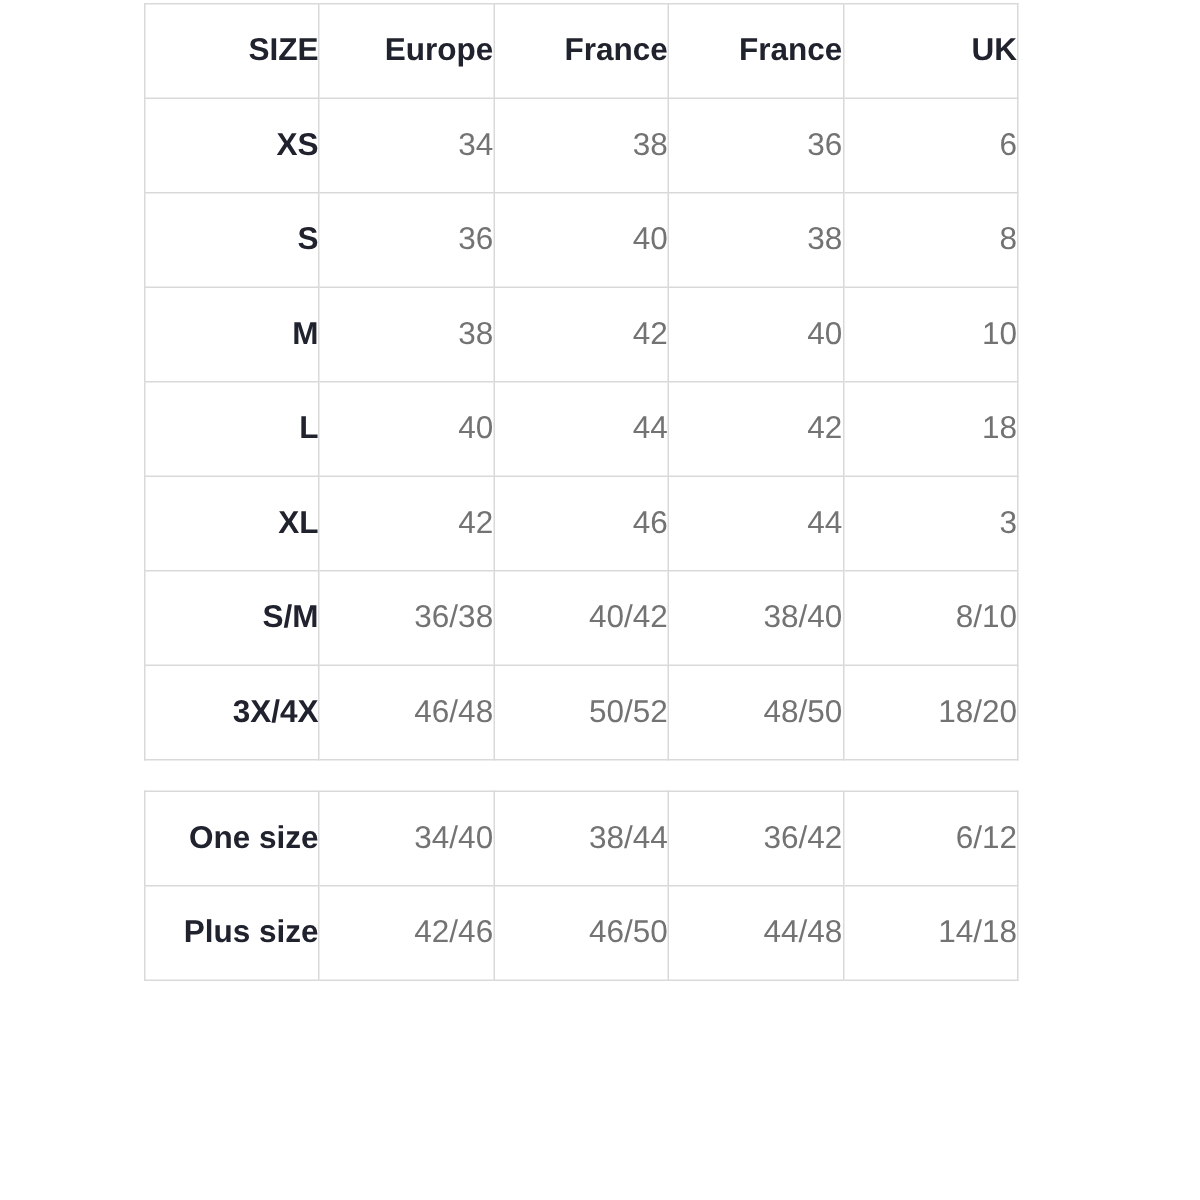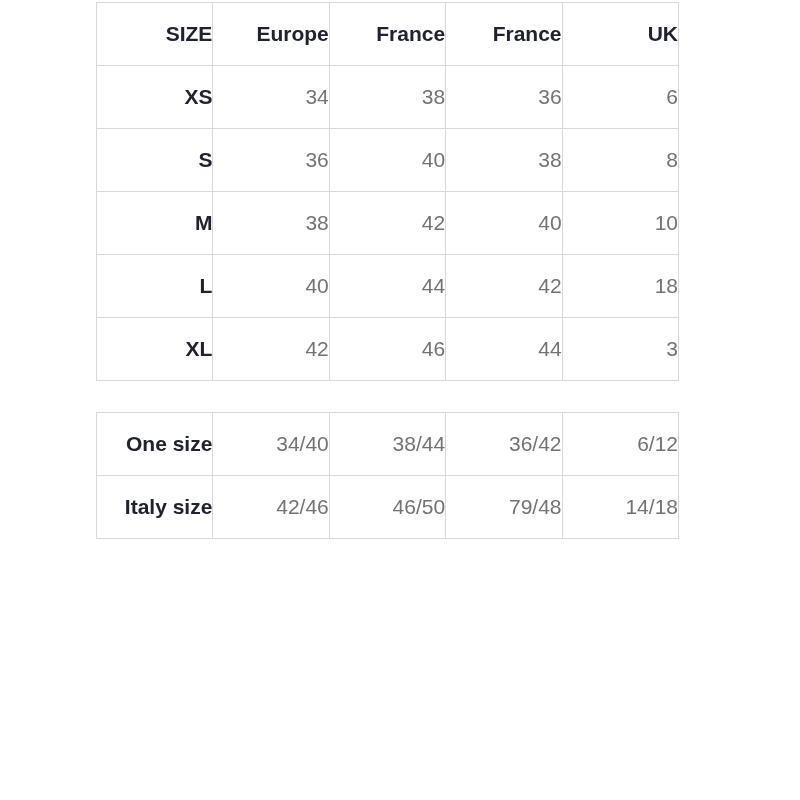--- a/index.html
+++ b/index.html
@@ -34,21 +34,21 @@
   table.size-table thead th,
   table.size-table tbody th {
     font-weight: bold;
     color: #20232e;
   }
   table.size-table td {
     font-weight: normal;
     color: #737373;
   }
   table.size-table.secondary {
-    margin-top: 31px;
+    margin-top: 20px;
   }
 </style>
 </head>
 <body>
 
 <div class="tables-wrap">
 
   <table class="size-table main">
     <thead>
       <tr id="main-header-row">
@@ -88,35 +88,49 @@
           <td>42</td>
           <td>18</td>
         </tr>
         <tr>
           <th scope="row">XL</th>
           <td>42</td>
           <td>46</td>
           <td>44</td>
           <td>3</td>
         </tr>
+        <tr>
+          <th scope="row">S/M</th>
+          <td>36/38</td>
+          <td>40/42</td>
+          <td>38/40</td>
+          <td>8/10</td>
+        </tr>
+        <tr>
+          <th scope="row">3X/4X</th>
+          <td>46/48</td>
+          <td>50/52</td>
+          <td>48/50</td>
+          <td>18/20</td>
+        </tr>
       </tbody>
   </table>
 
   <table class="size-table secondary">
     <tbody id="special-table-body">
         <tr>
           <th scope="row">One size</th>
           <td>34/40</td>
           <td>38/44</td>
           <td>36/42</td>
           <td>6/12</td>
         </tr>
         <tr>
-          <th scope="row">Italy size</th>
+          <th scope="row">Plus size</th>
           <td>42/46</td>
           <td>46/50</td>
-          <td>79/48</td>
+          <td>44/48</td>
           <td>14/18</td>
         </tr>
       </tbody>
   </table>
 
 </div>
 
 </body></html>

